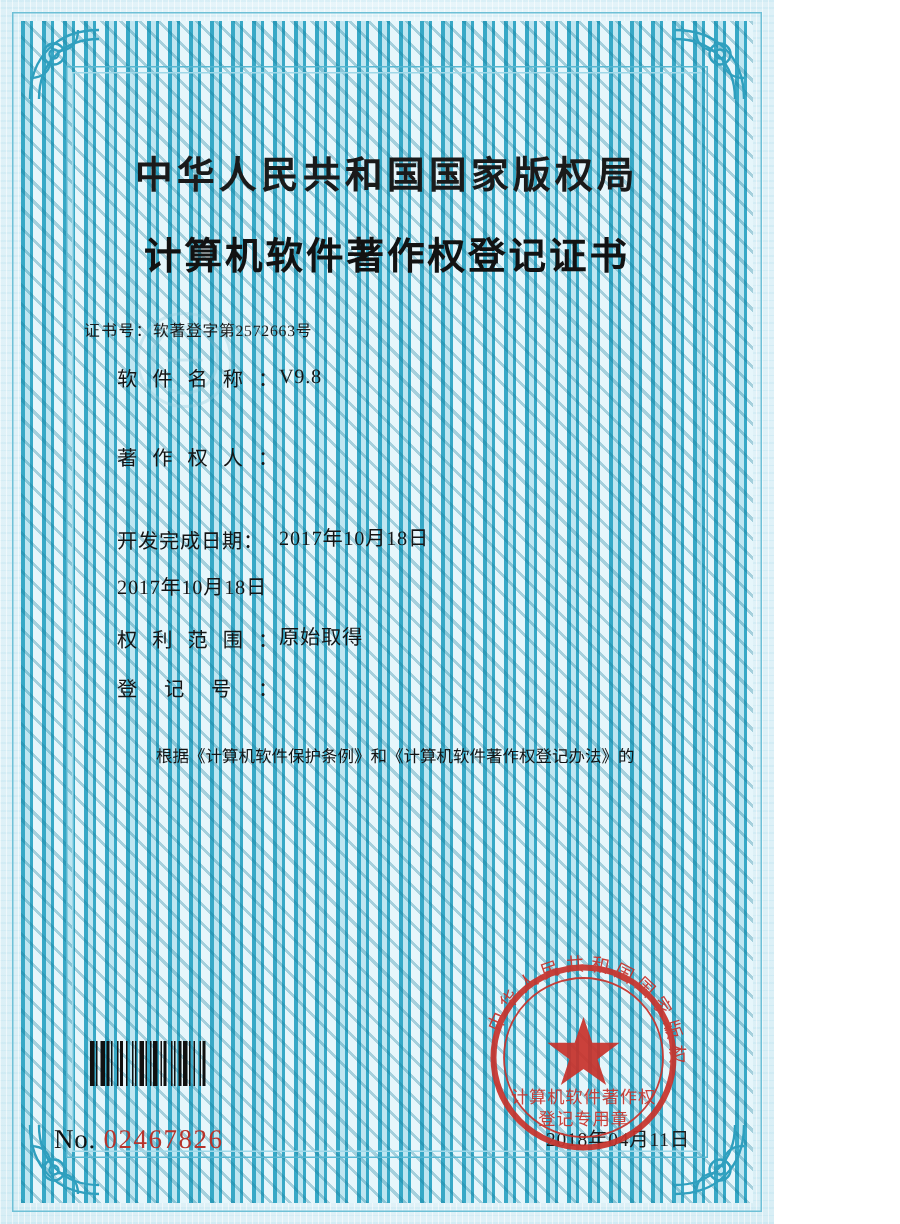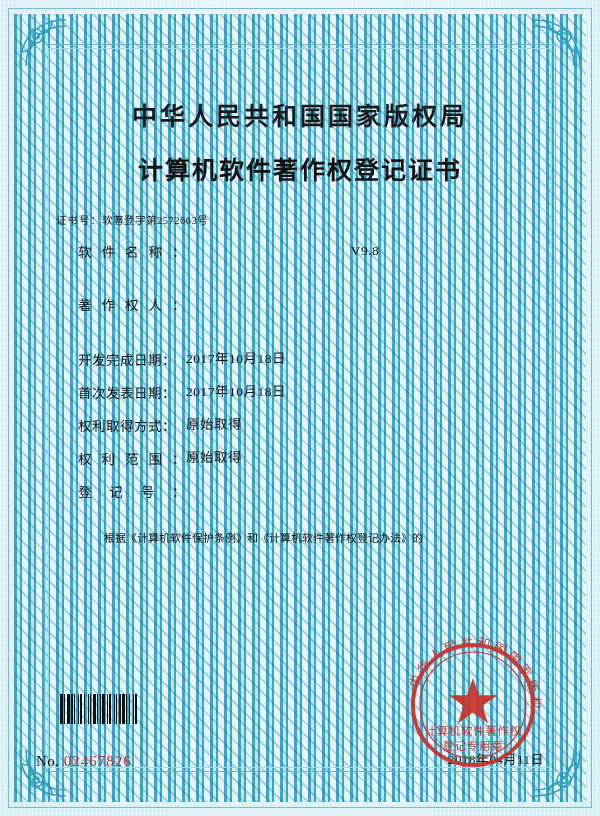--- a/index.html
+++ b/index.html
@@ -10,21 +10,21 @@
   body {
     width: 600px;
     height: 816px;
     overflow: hidden;
     font-family: "Liberation Serif", serif;
   }
 
   
   .cert {
     position: relative;
-    width: 600px;
+    width: 516px;
     height: 816px;
     background: #e8f6fa;
     background-image:
       radial-gradient(ellipse at 50% 35%, #f2fbfd 0%, #e3f3f9 55%, #d8eef5 100%);
     overflow: hidden;
   }
 
   
   .cert::before {
     content: "";
@@ -165,21 +165,21 @@
   .row .lbl.spaced {
     
     display: flex;
     justify-content: space-between;
   }
   .row .val {
     flex: 1 1 auto;
     line-height: 1.45;
     letter-spacing: 0.5px;
   }
-  .row .val .line2 { display: block; text-align: center; }
+  .row .val .line2 { display: block; }
 
   .gap-a { height: 18px; }
   .gap-b { height: 20px; }
 
   .row.tight { margin-bottom: 13px; }
 
   
   .para {
     margin-top: 26px;
     padding: 0 14px 0 22px;
@@ -205,21 +205,21 @@
     display: block;
     height: 100%;
     background: #111;
   }
 
   
   .serial {
     position: absolute;
     left: 36px;
     bottom: 46px;
-    font-size: 15px;
+    font-size: 18px;
     color: #111;
     letter-spacing: 0.5px;
     margin-top: 24px;
   }
   .serial .num { color: #b7342c; letter-spacing: 1px; }
 
   
   .date-line {
     position: absolute;
     right: 56px;
@@ -348,28 +348,23 @@
       </div>
 
       <div class="gap-b"></div>
 
       <div class="row tight">
         <div class="lbl">开发完成日期：</div>
         <div class="val">2017年10月18日</div>
       </div>
 
       <div class="row tight">
-        <div class="lbl">首次发表日期：</div>
         <div class="val">2017年10月18日</div>
       </div>
 
-      <div class="row tight">
-        <div class="lbl">权利取得方式：</div>
-        <div class="val">原始取得</div>
-      </div>
 
       <div class="row tight">
         <div class="lbl spaced">
           <span>权</span>
           <span>利</span>
           <span>范</span>
           <span>围</span>
           <span>：</span>
         </div>
         <div class="val">原始取得</div>

